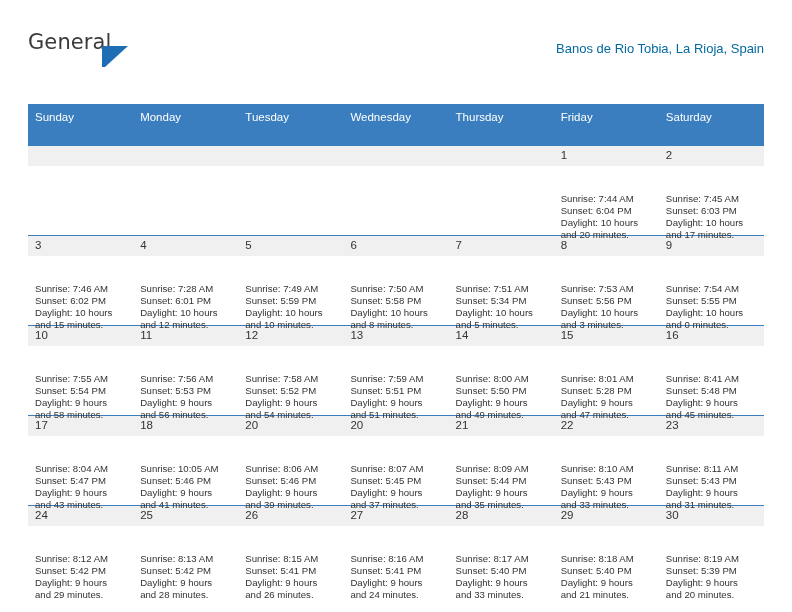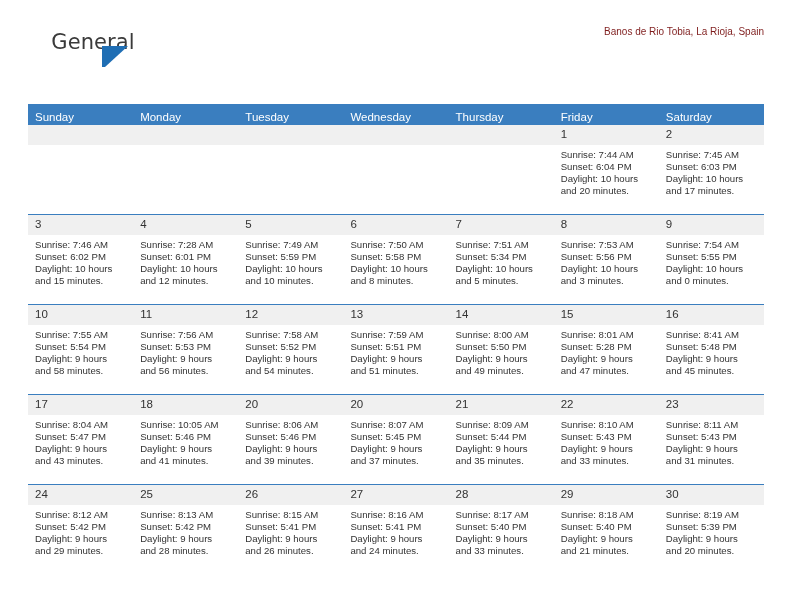--- a/index.html
+++ b/index.html
@@ -38,21 +38,20 @@
     width: 130px;
     height: 52px;
     line-height: 1;
   }
   .logo-general {
     font-size: 21px;
     color: #3a3a3a;
     letter-spacing: 0.1px;
     display: block;
     font-family: "DejaVu Sans", sans-serif;
-    text-align: center;
   }
   .logo-blue {
     font-size: 21px;
     color: #1f7fc4;
     display: block;
     margin-left: 30px;
     margin-top: 1px;
     font-family: "DejaVu Sans", sans-serif;
   }
   .logo-flag {
@@ -88,42 +87,42 @@
   }
   .cal-title {
     font-size: 25px;
     color: #333333;
     white-space: nowrap;
     line-height: 1.1;
     font-weight: normal;
     margin: 0;
   }
   .cal-subtitle {
-    font-size: 10px;
-    color: #7f1d1d;
+    font-size: 13px;
+    color: #0369a1;
     white-space: nowrap;
-    margin-top: 0;
+    margin-top: 15px;
   }
 
   
   .calendar {
     position: absolute;
     left: 28px;
     top: 104px;
     width: 736px;
     border-collapse: collapse;
     table-layout: fixed;
   }
   .calendar th {
     background: #3a7ebf;
     color: #ffffff;
     font-size: 11.5px;
     font-weight: normal;
     text-align: left;
-    padding: 5px 0 1px 7px;
+    padding: 5px 0 22px 7px;
     height: 15px;
     border: none;
   }
   .calendar td {
     vertical-align: top;
     padding: 0;
     border: none;
     width: 105px;
   }
   .week-row > td {
@@ -145,20 +144,21 @@
     box-sizing: content-box;
   }
   .daynum.empty {
     color: transparent;
   }
   .details {
     padding: 4px 6px 0 7px;
     font-size: 9.6px;
     line-height: 12.1px;
     color: #333333;
+    margin-top: 23px;
   }
   .details div { white-space: nowrap; }
 </style>
 </head>
 <body>
 
 <div class="page">
 
   <div class="topbar">
 

